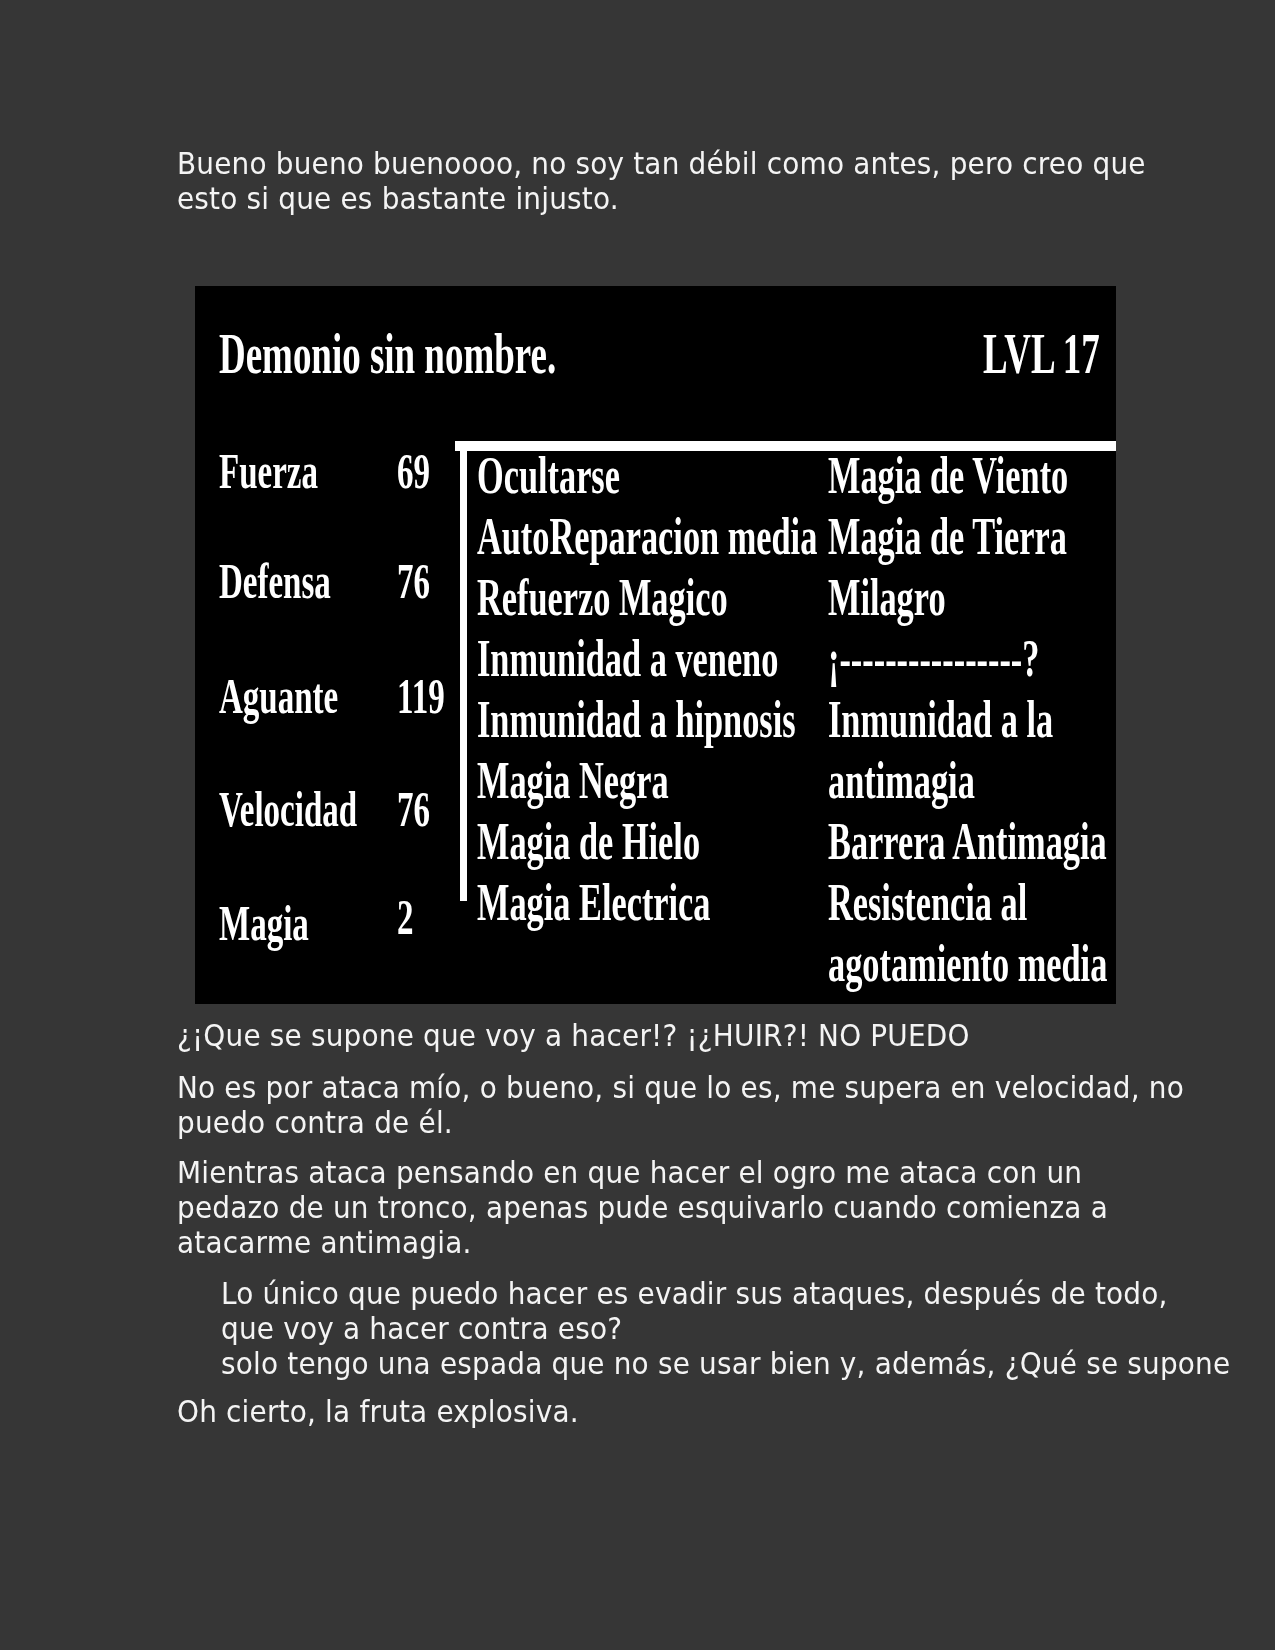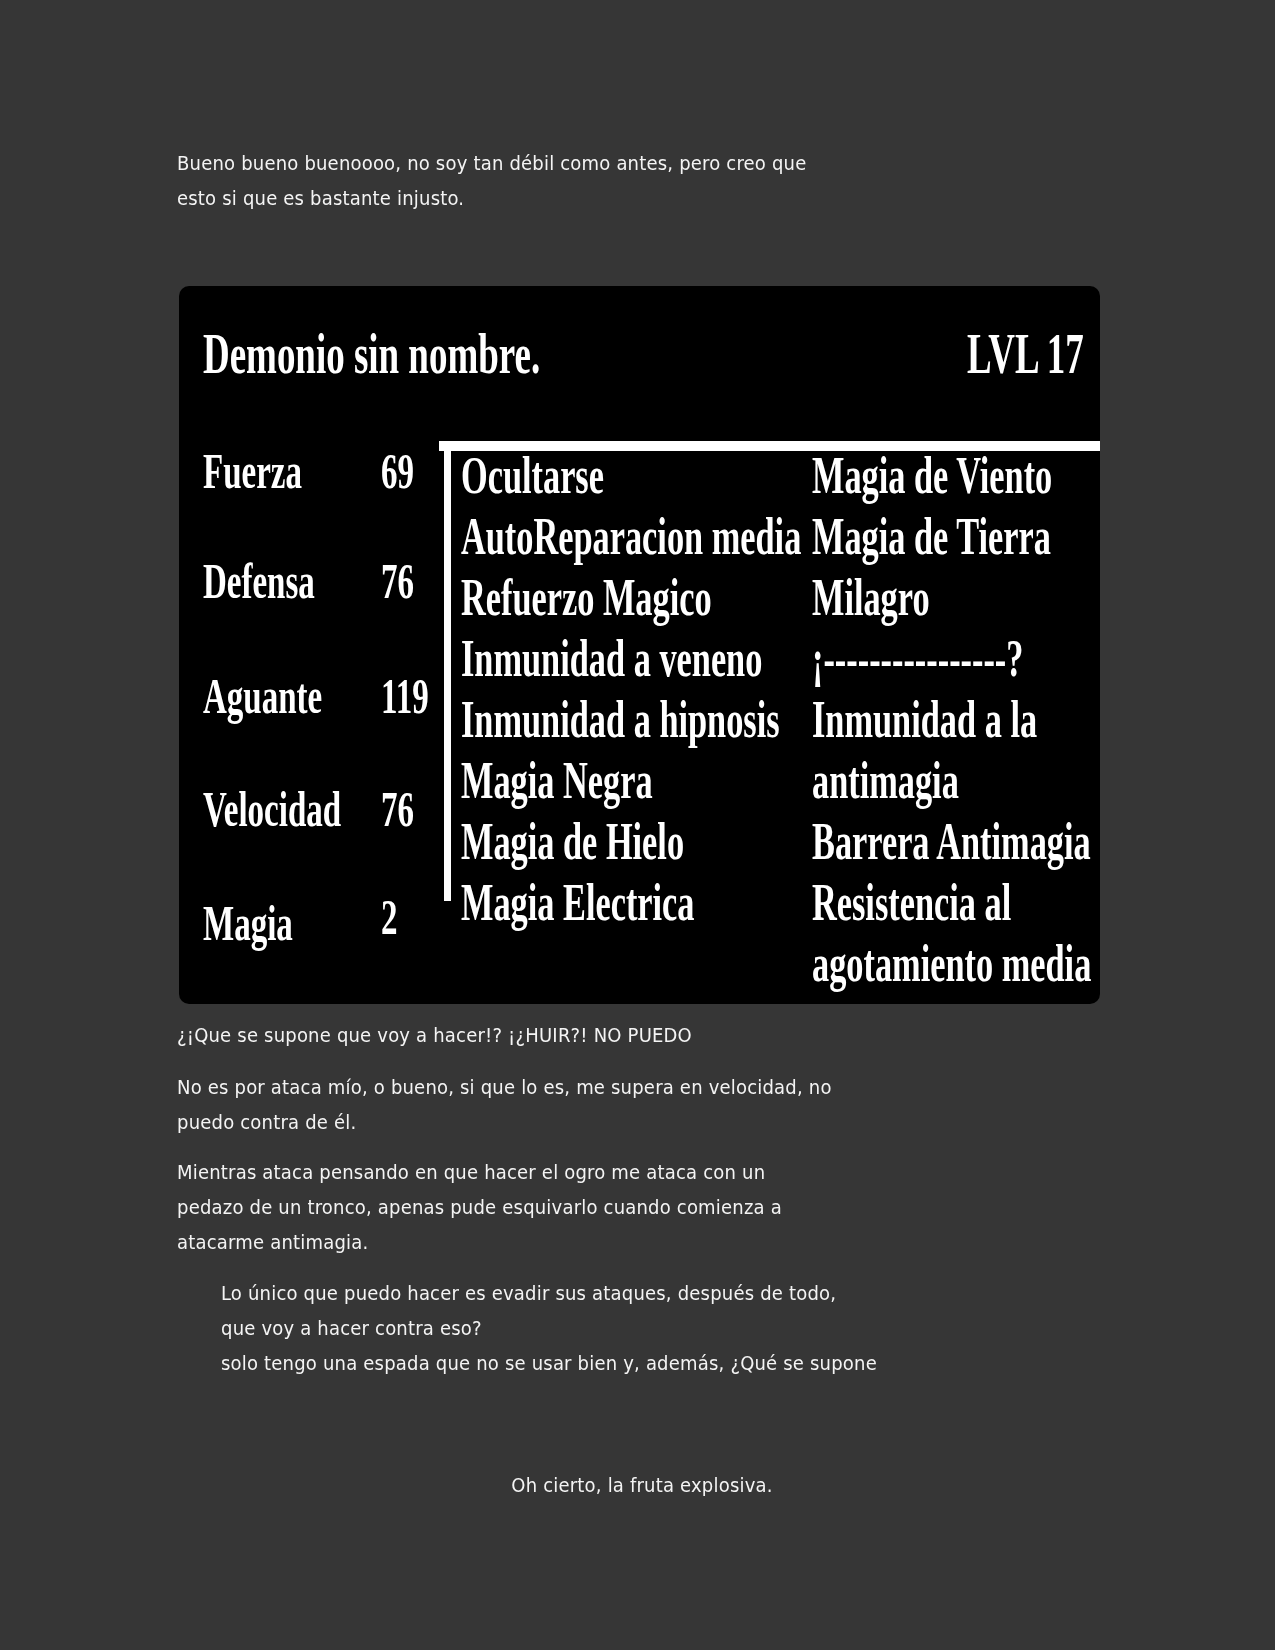--- a/index.html
+++ b/index.html
@@ -9,34 +9,33 @@
     position: relative;
     overflow: hidden;
     font-family: "DejaVu Sans", sans-serif;
   }
   .para {
     position: absolute;
     left: 177px;
     width: 930px;
     color: #f4f4f4;
     font-family: "DejaVu Sans Condensed", "DejaVu Sans", sans-serif;
-    font-size: 20px;
+    font-size: 31px;
     line-height: 35px;
     margin: 0;
     letter-spacing: 0.2px;
   }
   .para .ln { display: block; white-space: nowrap; }
 
   .statbox {
     position: absolute;
-    left: 179px; top: 286px;
+    left: 195px; top: 286px;
     width: 921px; height: 718px;
     background: #000;
     overflow: hidden;
-    border-radius: 10px;
   }
   .cond {
     position: absolute;
     font-family: "Liberation Serif", "DejaVu Serif", serif;
     color: #fff;
     white-space: nowrap;
     transform-origin: left top;
     transform: scaleX(0.66);
     line-height: 1;
   }
@@ -123,15 +122,15 @@
   <span class="ln">pedazo de un tronco, apenas pude esquivarlo cuando comienza a</span>
   <span class="ln">atacarme antimagia.</span>
 </p>
 
 <p class="para" style="top:1276px;margin-left:44px;">
   <span class="ln">Lo único que puedo hacer es evadir sus ataques, después de todo,</span>
   <span class="ln">que voy a hacer contra eso?</span>
   <span class="ln">solo tengo una espada que no se usar bien y, además, ¿Qué se supone</span>
 </p>
 
-<p class="para" style="top:1468px;text-align:center;">
+<p class="para" style="top:1394px;">
   <span class="ln">Oh cierto, la fruta explosiva.</span>
 </p>
 
 </body></html>

